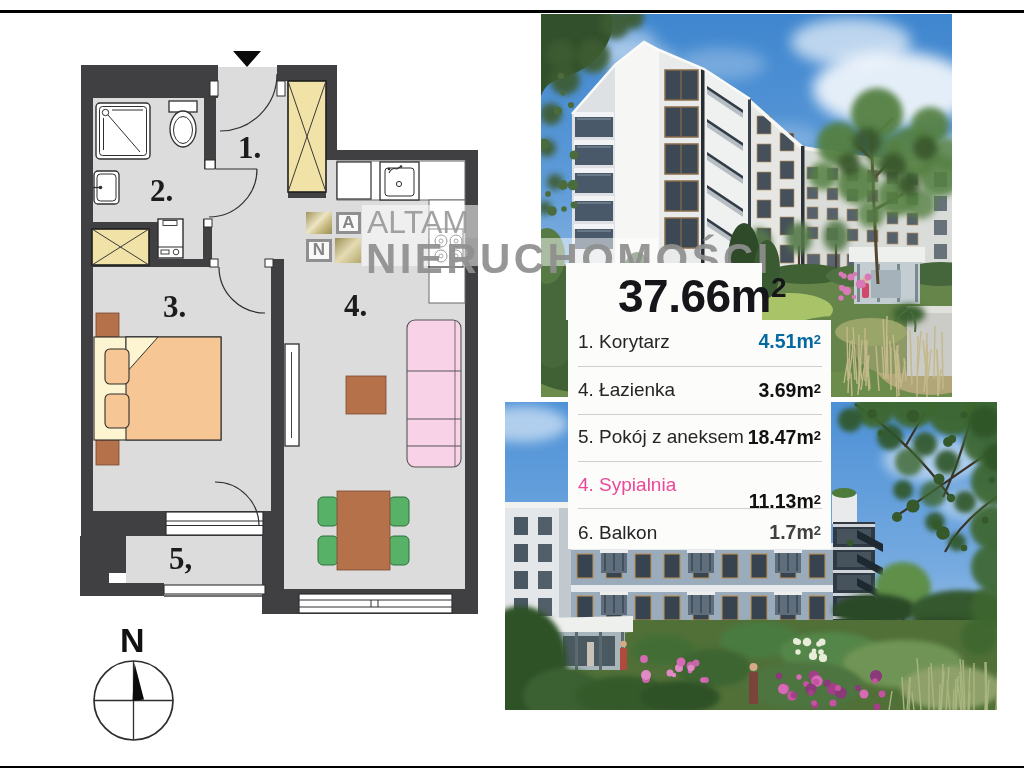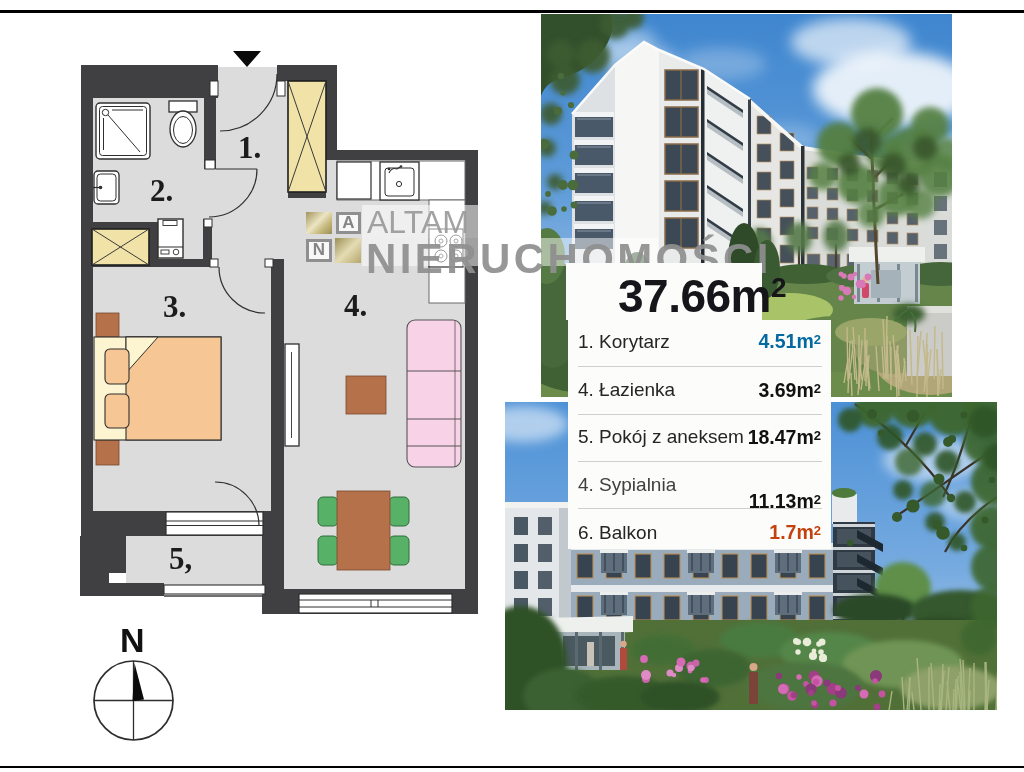--- a/index.html
+++ b/index.html
@@ -690,21 +690,21 @@
 
 <div style="position:absolute;left:566px;top:263px;width:196px;height:57px;background:#fcfcfb;"></div>
 <div style="position:absolute;left:568px;top:320px;width:263px;height:229px;background:#fcfcfb;"></div>
 <div style="position:absolute;left:587px;top:269px;font-size:46px;font-weight:bold;color:#15151a;letter-spacing:-0.5px;margin-left:31px;">37.66m<span style="font-size:28px;vertical-align:15px;">2</span></div>
 <div style="position:absolute;left:578px;top:330.5px;font-size:19px;color:#252525;">1. Korytarz</div>
 <div style="position:absolute;right:203px;top:330.0px;font-size:19.5px;font-weight:bold;color:#0369a1;">4.51m<span style="font-size:13px;vertical-align:4px">2</span></div>
 <div style="position:absolute;left:578px;top:379px;font-size:19px;color:#252525;">4. Łazienka</div>
 <div style="position:absolute;right:203px;top:378.5px;font-size:19.5px;font-weight:bold;color:#111;">3.69m<span style="font-size:13px;vertical-align:4px">2</span></div>
 <div style="position:absolute;left:578px;top:426px;font-size:19px;color:#252525;">5. Pokój z aneksem</div>
 <div style="position:absolute;right:203px;top:425.5px;font-size:19.5px;font-weight:bold;color:#111;">18.47m<span style="font-size:13px;vertical-align:4px">2</span></div>
-<div style="position:absolute;left:578px;top:474px;font-size:19px;color:#404040;text-align:right;">4. Sypialnia</div>
+<div style="position:absolute;left:578px;top:474px;font-size:19px;color:#ec4899;text-align:right;">4. Sypialnia</div>
 <div style="position:absolute;right:203px;top:473.5px;font-size:19.5px;font-weight:bold;color:#111;margin-top:16px;">11.13m<span style="font-size:13px;vertical-align:4px">2</span></div>
 <div style="position:absolute;left:578px;top:521.5px;font-size:19px;color:#252525;">6. Balkon</div>
-<div style="position:absolute;right:203px;top:521.0px;font-size:19.5px;font-weight:bold;color:#c2410c;">1.7m<span style="font-size:13px;vertical-align:4px">2</span></div>
+<div style="position:absolute;right:203px;top:521.0px;font-size:19.5px;font-weight:bold;color:#404040;">1.7m<span style="font-size:13px;vertical-align:4px">2</span></div>
 <div style="position:absolute;left:578px;top:366px;width:244px;height:1px;background:#cfcfcf;"></div>
 <div style="position:absolute;left:578px;top:413.5px;width:244px;height:1px;background:#cfcfcf;"></div>
 <div style="position:absolute;left:578px;top:460.5px;width:244px;height:1px;background:#cfcfcf;"></div>
 <div style="position:absolute;left:578px;top:508px;width:244px;height:1px;background:#cfcfcf;"></div>
 <div style="position:absolute;left:578px;top:366px;width:244px;height:1px;background:#cfcfcf;"></div>
 
 </body></html>

